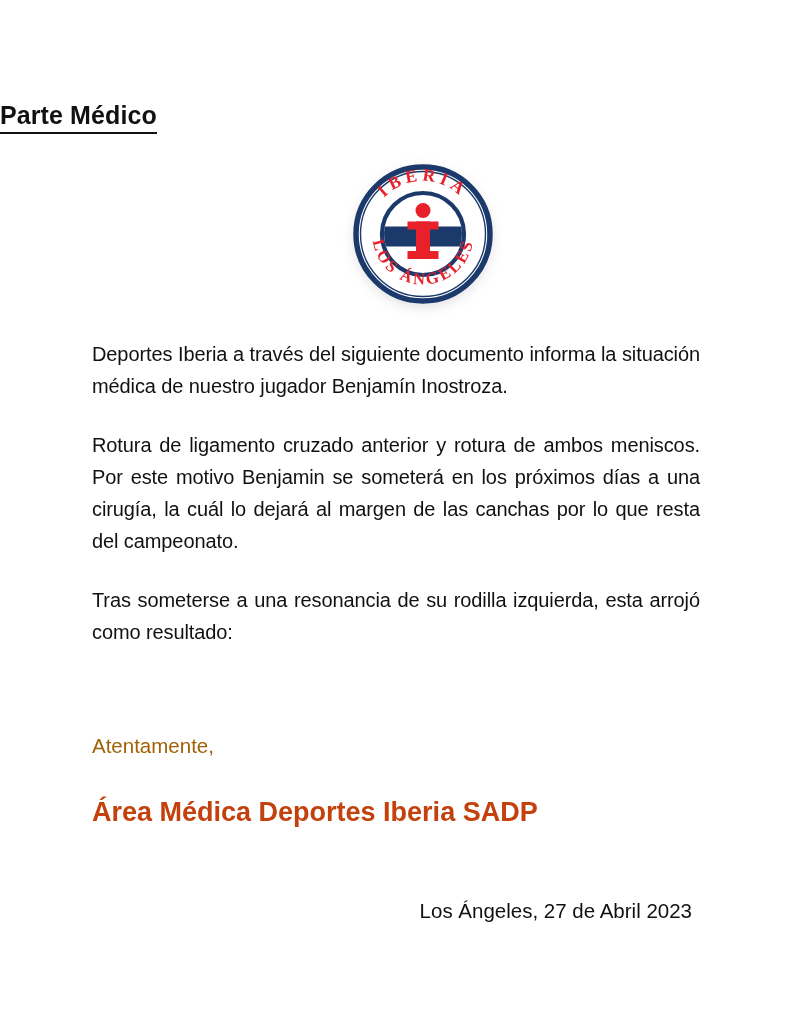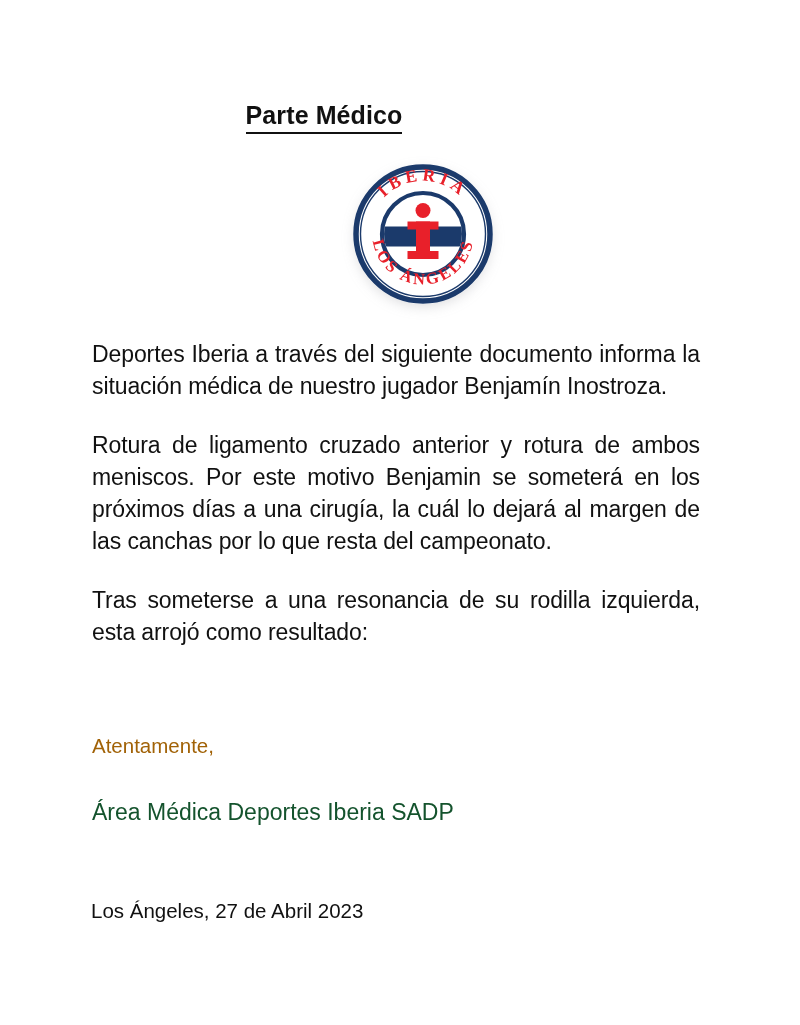--- a/index.html
+++ b/index.html
@@ -21,21 +21,20 @@
     inset: 0;
     background: #ffffff;
   }
 
   
   .doc-title {
     position: absolute;
     top: 101px;
     left: 0;
     width: 648px;
-    text-align: center;
     font-size: 25px;
     font-weight: bold;
     letter-spacing: 0.1px;
     color: #111111;
   }
   .doc-title span.t {
     display: inline-block;
     border-bottom: 2px solid #111111;
     padding-bottom: 2px;
   }
@@ -67,21 +66,21 @@
   }
 
   
   .body-text {
     position: absolute;
     left: 92px;
     top: 338px;
     width: 616px;
   }
   .para {
-    font-size: 23px;
+    font-size: 20px;
     line-height: 32px;
     text-align: justify;
     text-justify: inter-word;
     margin: 0 8px 27px 0;
     color: #111111;
     letter-spacing: -0.1px;
   }
   .para:last-child { margin-bottom: 0; }
 
   .closing {
@@ -90,33 +89,33 @@
     top: 731px;
     width: 616px;
   }
   .closing .salutation {
     font-size: 20.5px;
     line-height: 30px;
     color: #a16207;
     margin: 0;
   }
   .closing .signature {
-    font-size: 23px;
+    font-size: 27px;
     line-height: 30px;
-    font-weight: normal;
-    color: #14532d;
+    font-weight: bold;
+    color: #c2410c;
     margin: 36px 0 0 0;
   }
 
   .dateline {
     position: absolute;
-    left: 91px;
+    left: 76px;
     top: 897px;
     width: 616px;
-    text-align: left;
+    text-align: right;
     font-size: 20.5px;
     line-height: 28px;
     color: #111111;
   }
 </style>
 </head>
 <body>
 
 <div class="page">
 

